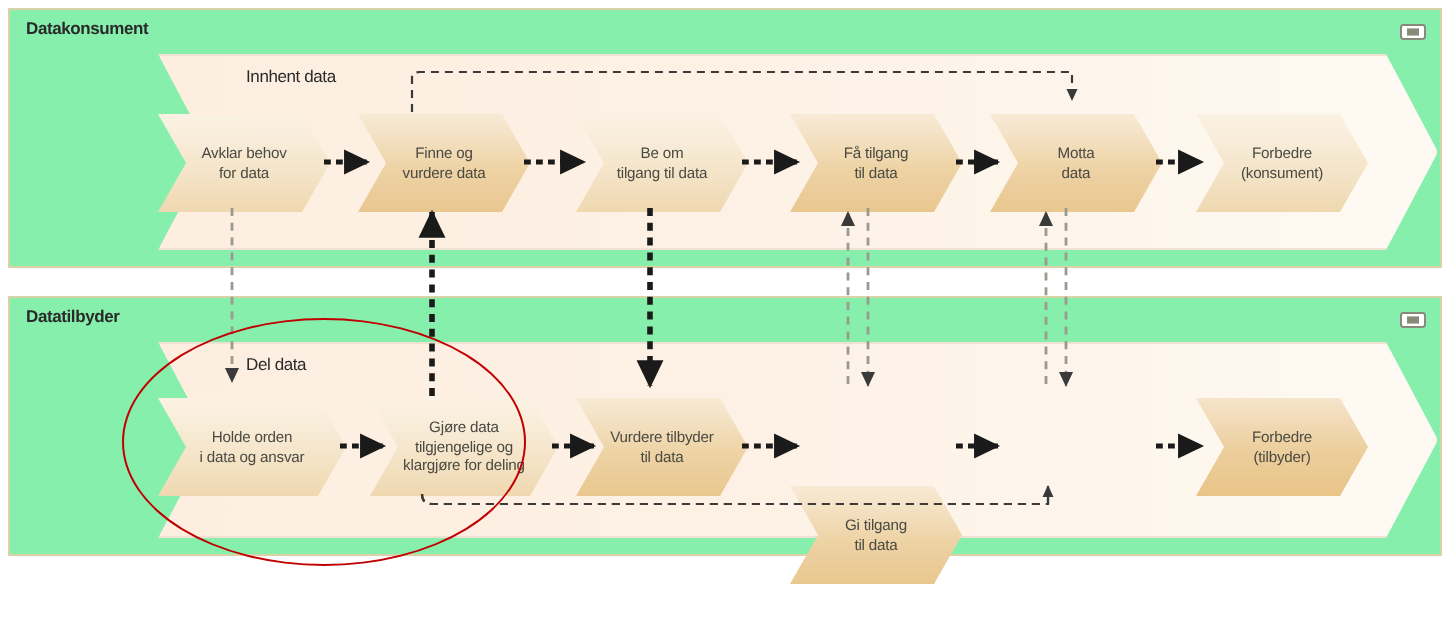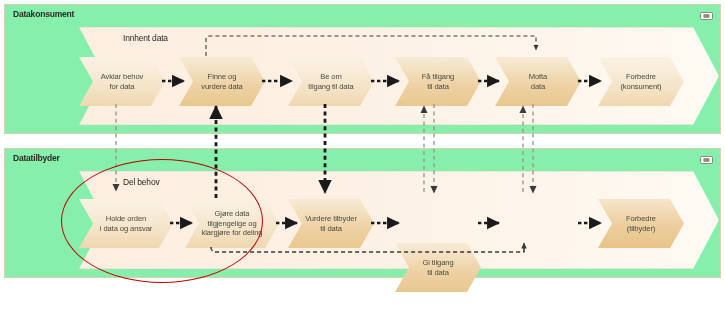--- a/index.html
+++ b/index.html
@@ -167,21 +167,21 @@
 
   <div class="pool" style="left:4px; top:148px; width:717px; height:130px;">
     <div class="pool-title">Datatilbyder</div>
     <svg class="pool-icon" viewBox="0 0 13 8">
       <rect x="0.5" y="0.5" width="12" height="7" rx="1.2" ry="1.2" fill="#ffffff" stroke="#8a8a7a" stroke-width="1"></rect>
       <rect x="3.5" y="2.2" width="6" height="3.6" fill="#8a8a7a"></rect>
     </svg>
 
     <div class="band" style="left:74px; top:22px; width:640px; height:98px;">
     </div>
-    <div class="band-title" style="left:118px; top:28px;">Del behov</div>
+    <div class="band-title" style="left:118px; top:28px;">Del data</div>
 
     <div class="chev light" style="left:180px; top:50px; width:94px; height:49px;">
       <span class="chev-label">Gjøre data
 tilgjengelige og
 klargjøre for deling</span>
     </div>
     <div class="chev light" style="left:74px; top:50px; width:94px; height:49px;">
       <span class="chev-label">Holde orden
 i data og ansvar</span>
     </div>

